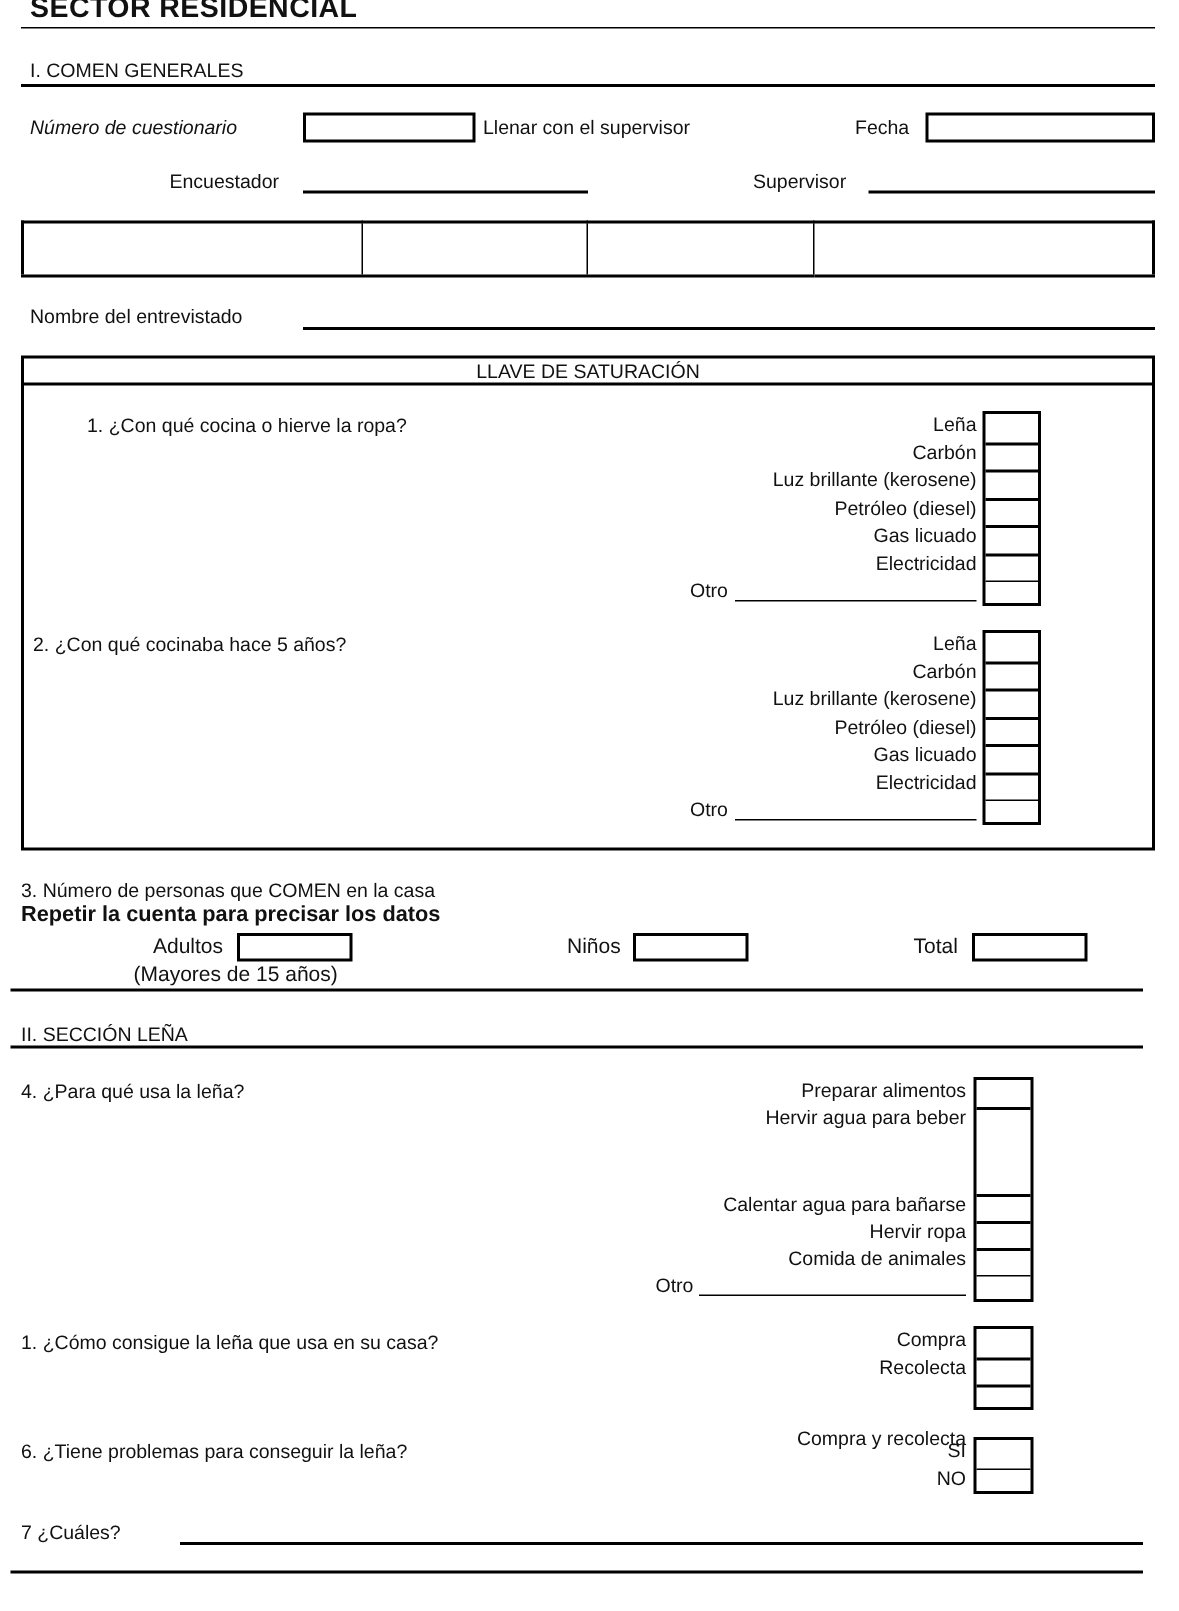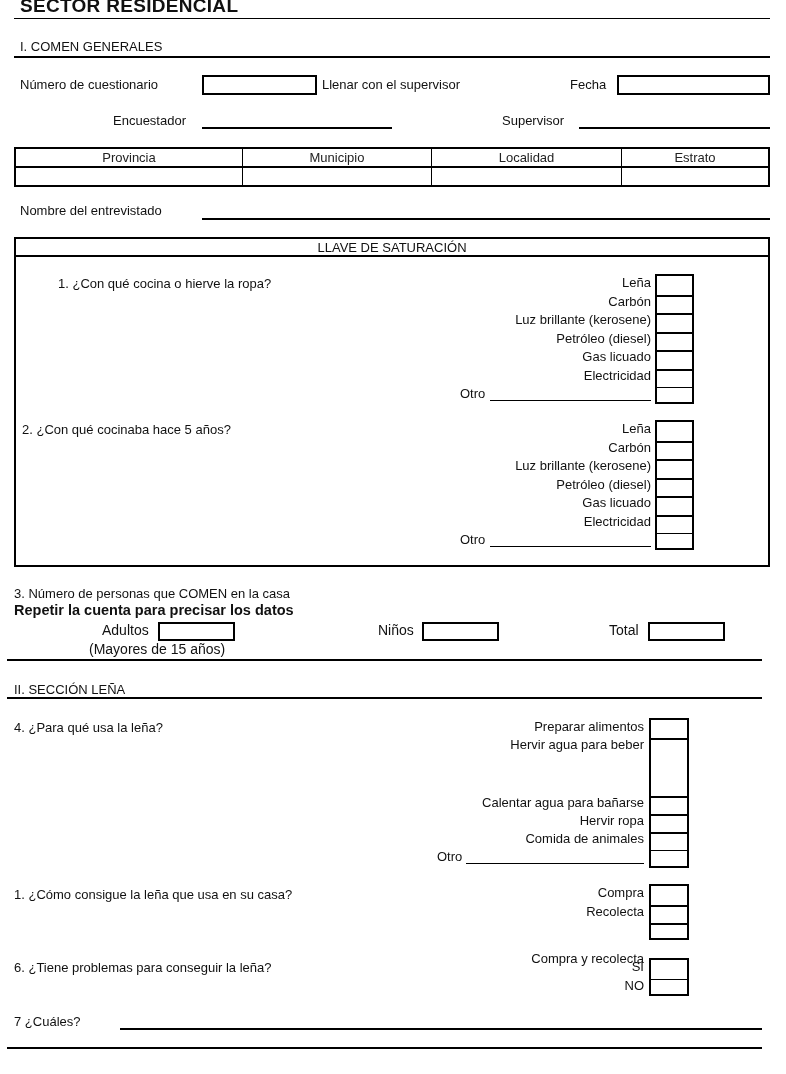--- a/index.html
+++ b/index.html
@@ -24,39 +24,33 @@
 </style>
 </head>
 <body>
 
 <div class="t title" style="left:20px;top:-4px;">SECTOR RESIDENCIAL</div>
 <div class="hline" style="left:14px;top:18px;width:756px;height:1px;"></div>
 
 <div class="t sechead" style="left:20px;top:39px;">I. COMEN GENERALES</div>
 <div class="hline" style="left:14px;top:56px;width:756px;height:2px;"></div>
 
-<div class="t" style="left:20px;top:77px;">Número de cuestionario</div>
+<div class="t" style="left:20px;top:77px;font-style:italic;">Número de cuestionario</div>
 <div class="box" style="left:202px;top:75px;width:115px;height:20px;"></div>
 <div class="t" style="left:322px;top:77px;">Llenar con el supervisor</div>
 <div class="t" style="left:570px;top:77px;">Fecha</div>
 <div class="box" style="left:617px;top:75px;width:153px;height:20px;"></div>
 
 <div class="t" style="left:113px;top:113px;">Encuestador</div>
 <div class="underline-field" style="left:202px;top:127px;width:190px;"></div>
 <div class="t" style="left:502px;top:113px;">Supervisor</div>
 <div class="underline-field" style="left:579px;top:127px;width:191px;"></div>
 
 <table class="loc">
   <tbody>
-      <tr>
-    <td style="width:226px;">Provincia</td>
-    <td style="width:188px;">Municipio</td>
-    <td style="width:189px;">Localidad</td>
-    <td>Estrato</td>
-  </tr>
   <tr>
     <td></td>
     <td></td>
     <td></td>
     <td></td>
   </tr>
 </tbody>
   </table>
 
 <div class="t" style="left:20px;top:203px;text-align:center;">Nombre del entrevistado</div>

